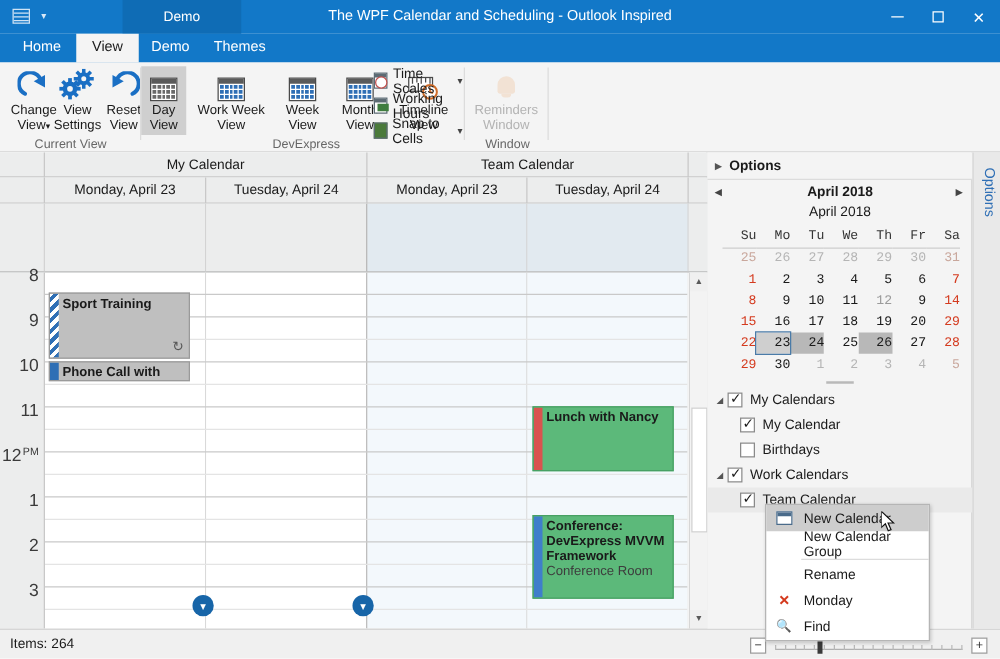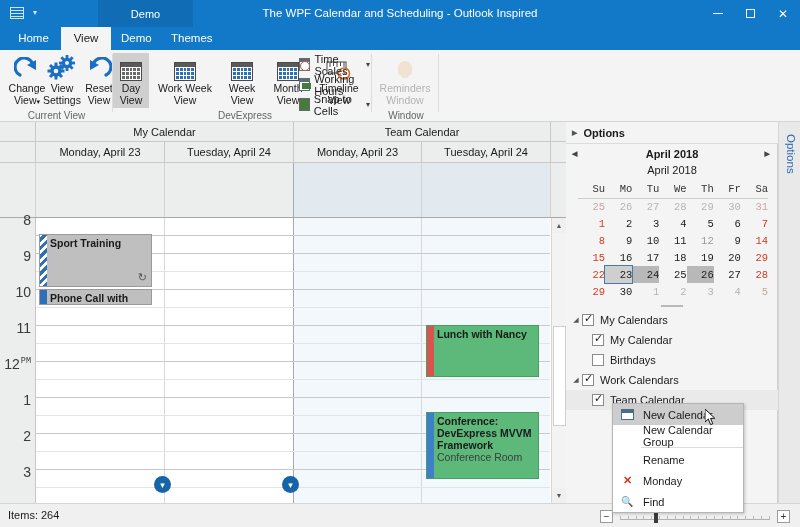--- a/index.html
+++ b/index.html
@@ -105,21 +105,21 @@
   .dayhdr{ position:absolute; left:0; top:20px; width:566px; height:21px; background:#eceded;
            border-bottom:1px solid #c8c8c8; }
   .dh{ position:absolute; top:0; height:21px; line-height:21px; text-align:center; font-size:11px;
        border-right:1px solid #c8c8c8; }
   .alldayrow{ position:absolute; left:0; top:41px; width:566px; height:55px;
               background:#eceded; border-bottom:1px solid #a9a9a9;}
   .adcell{ position:absolute; top:0; height:54px; border-right:1px solid #d3d3d3;}
   .timecol{ position:absolute; left:0; top:96px; width:36px; height:285px; background:#eceded;
             border-right:1px solid #c8c8c8;}
   .hourlbl{ position:absolute; right:4px; font-size:14px; color:#3a3a3a; }
-  .hourlbl .pm{ font-size:8.5px; vertical-align:top; margin-left:1px;font-family:Liberation Mono, monospace; }
+  .hourlbl .pm{ font-size:8.5px; vertical-align:top; margin-left:1px; }
   .gridwrap{ position:absolute; left:36px; top:96px; width:514px; height:285px; overflow:hidden; }
   .gcol{ position:absolute; top:0; height:285px; border-right:1px solid #d9d9d9; }
   .gcol.light{ background:#ffffff; }
   .gcol.tint{ background:#f3f8fc; }
   .hline{ position:absolute; left:0; width:100%; height:1px; background:#c9c9c9; }
   .hline.half{ background:#e4e4e4; }
 
   .appt{ position:absolute; font-size:10.5px; overflow:hidden; }
   .appt .bar{ position:absolute; left:0; top:0; width:7px; height:100%; }
   .appt .body{ position:absolute; left:7px; top:0; right:0; bottom:0; padding:2px 3px; }

